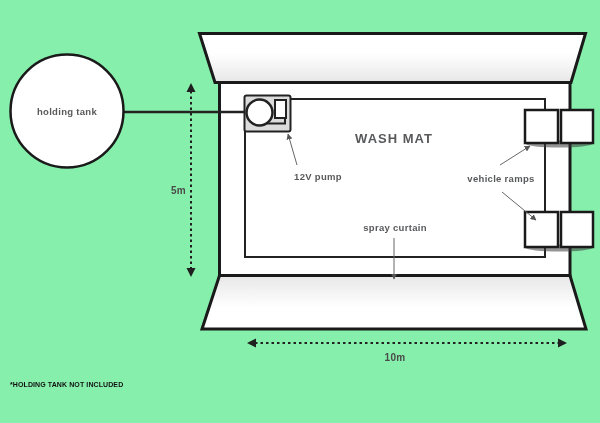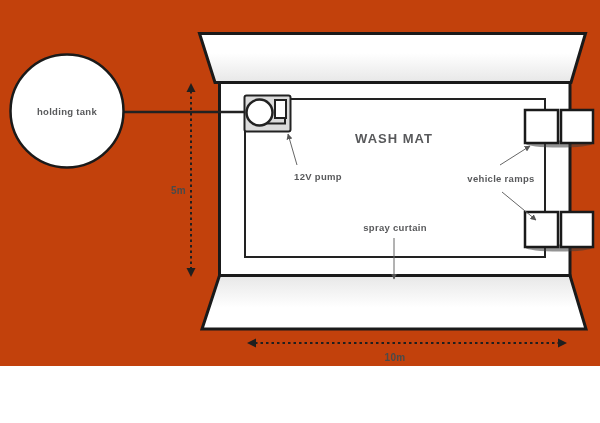--- a/index.html
+++ b/index.html
@@ -1,21 +1,21 @@
 <!DOCTYPE html>
 <html><head>
 <meta charset="utf-8">
 <title>Diagram</title>
 <style>
   html, body { margin: 0; padding: 0; background: #ffffff; }
   .canvas {
     position: relative;
     width: 600px;
-    height: 366px;
-    background: #c2410c;
+    height: 423px;
+    background: #86efac;
     overflow: hidden;
     font-family: "Liberation Sans", sans-serif;
   }
   svg { display: block; }
   .outline { stroke: #1a1a1a; fill: #ffffff; }
   .label {
     font-family: "Liberation Sans", sans-serif;
     font-weight: 700;
     font-size: 9.5px;
     letter-spacing: 0.3px;

